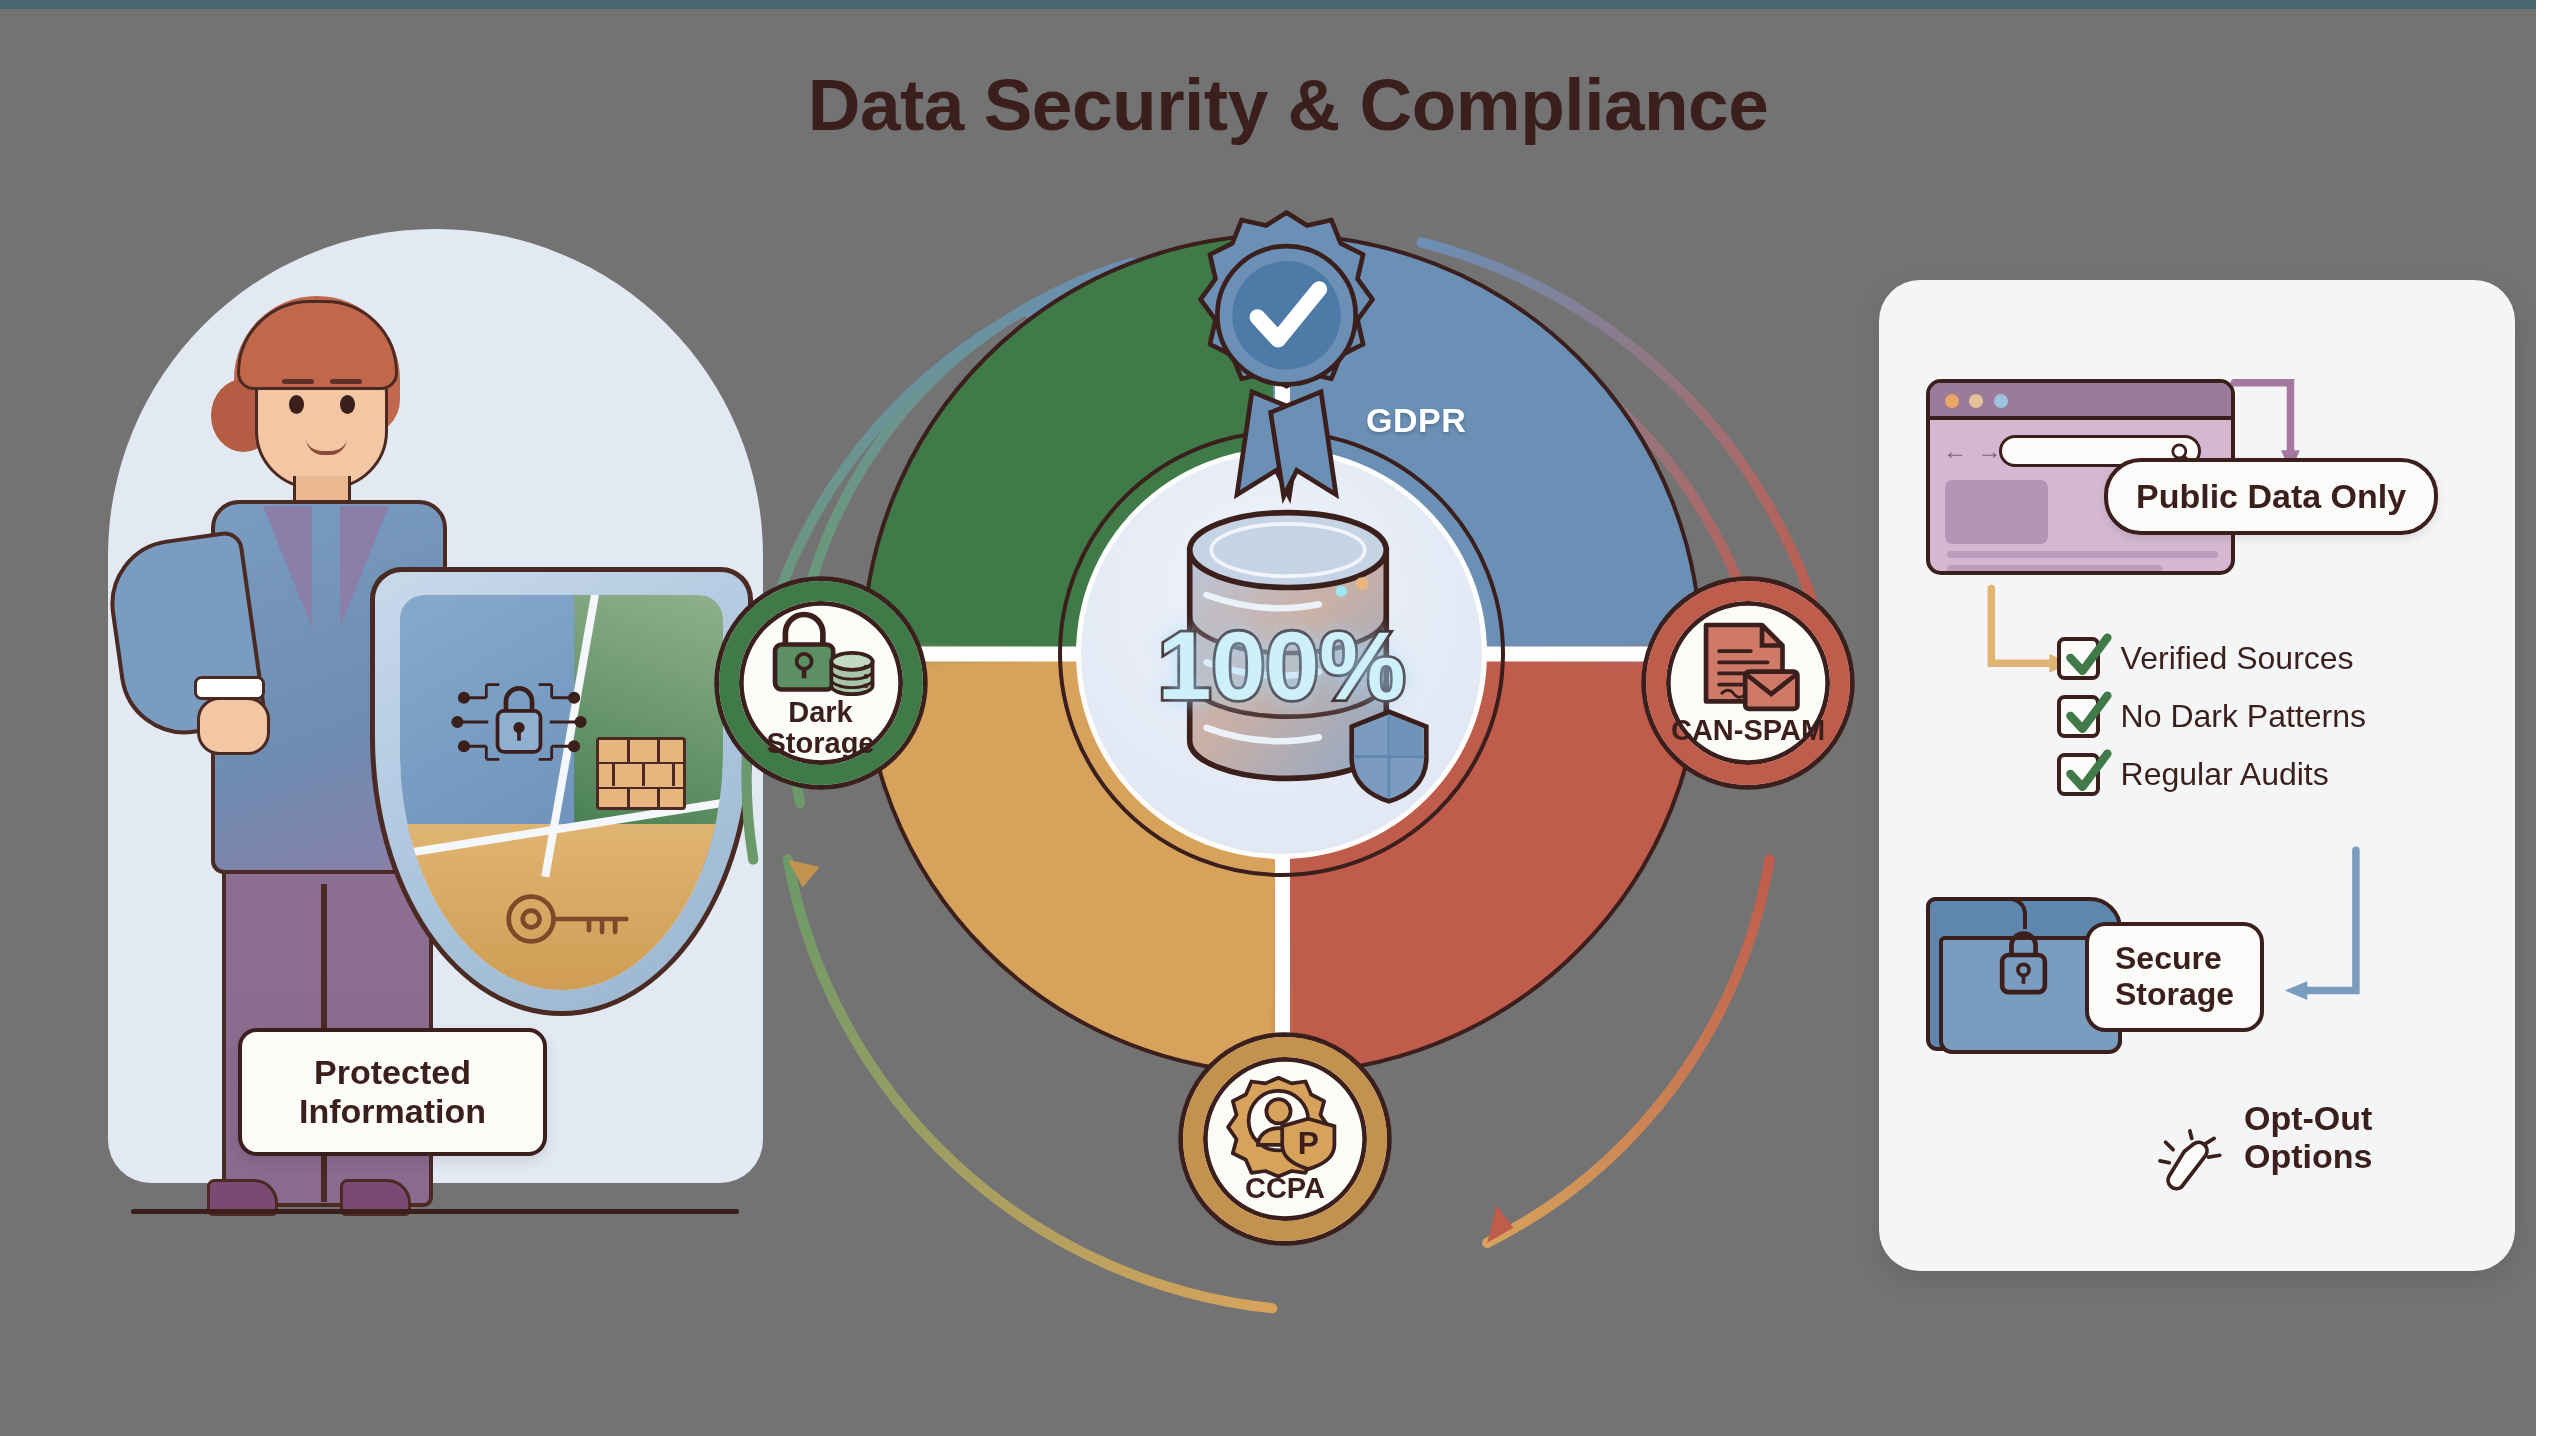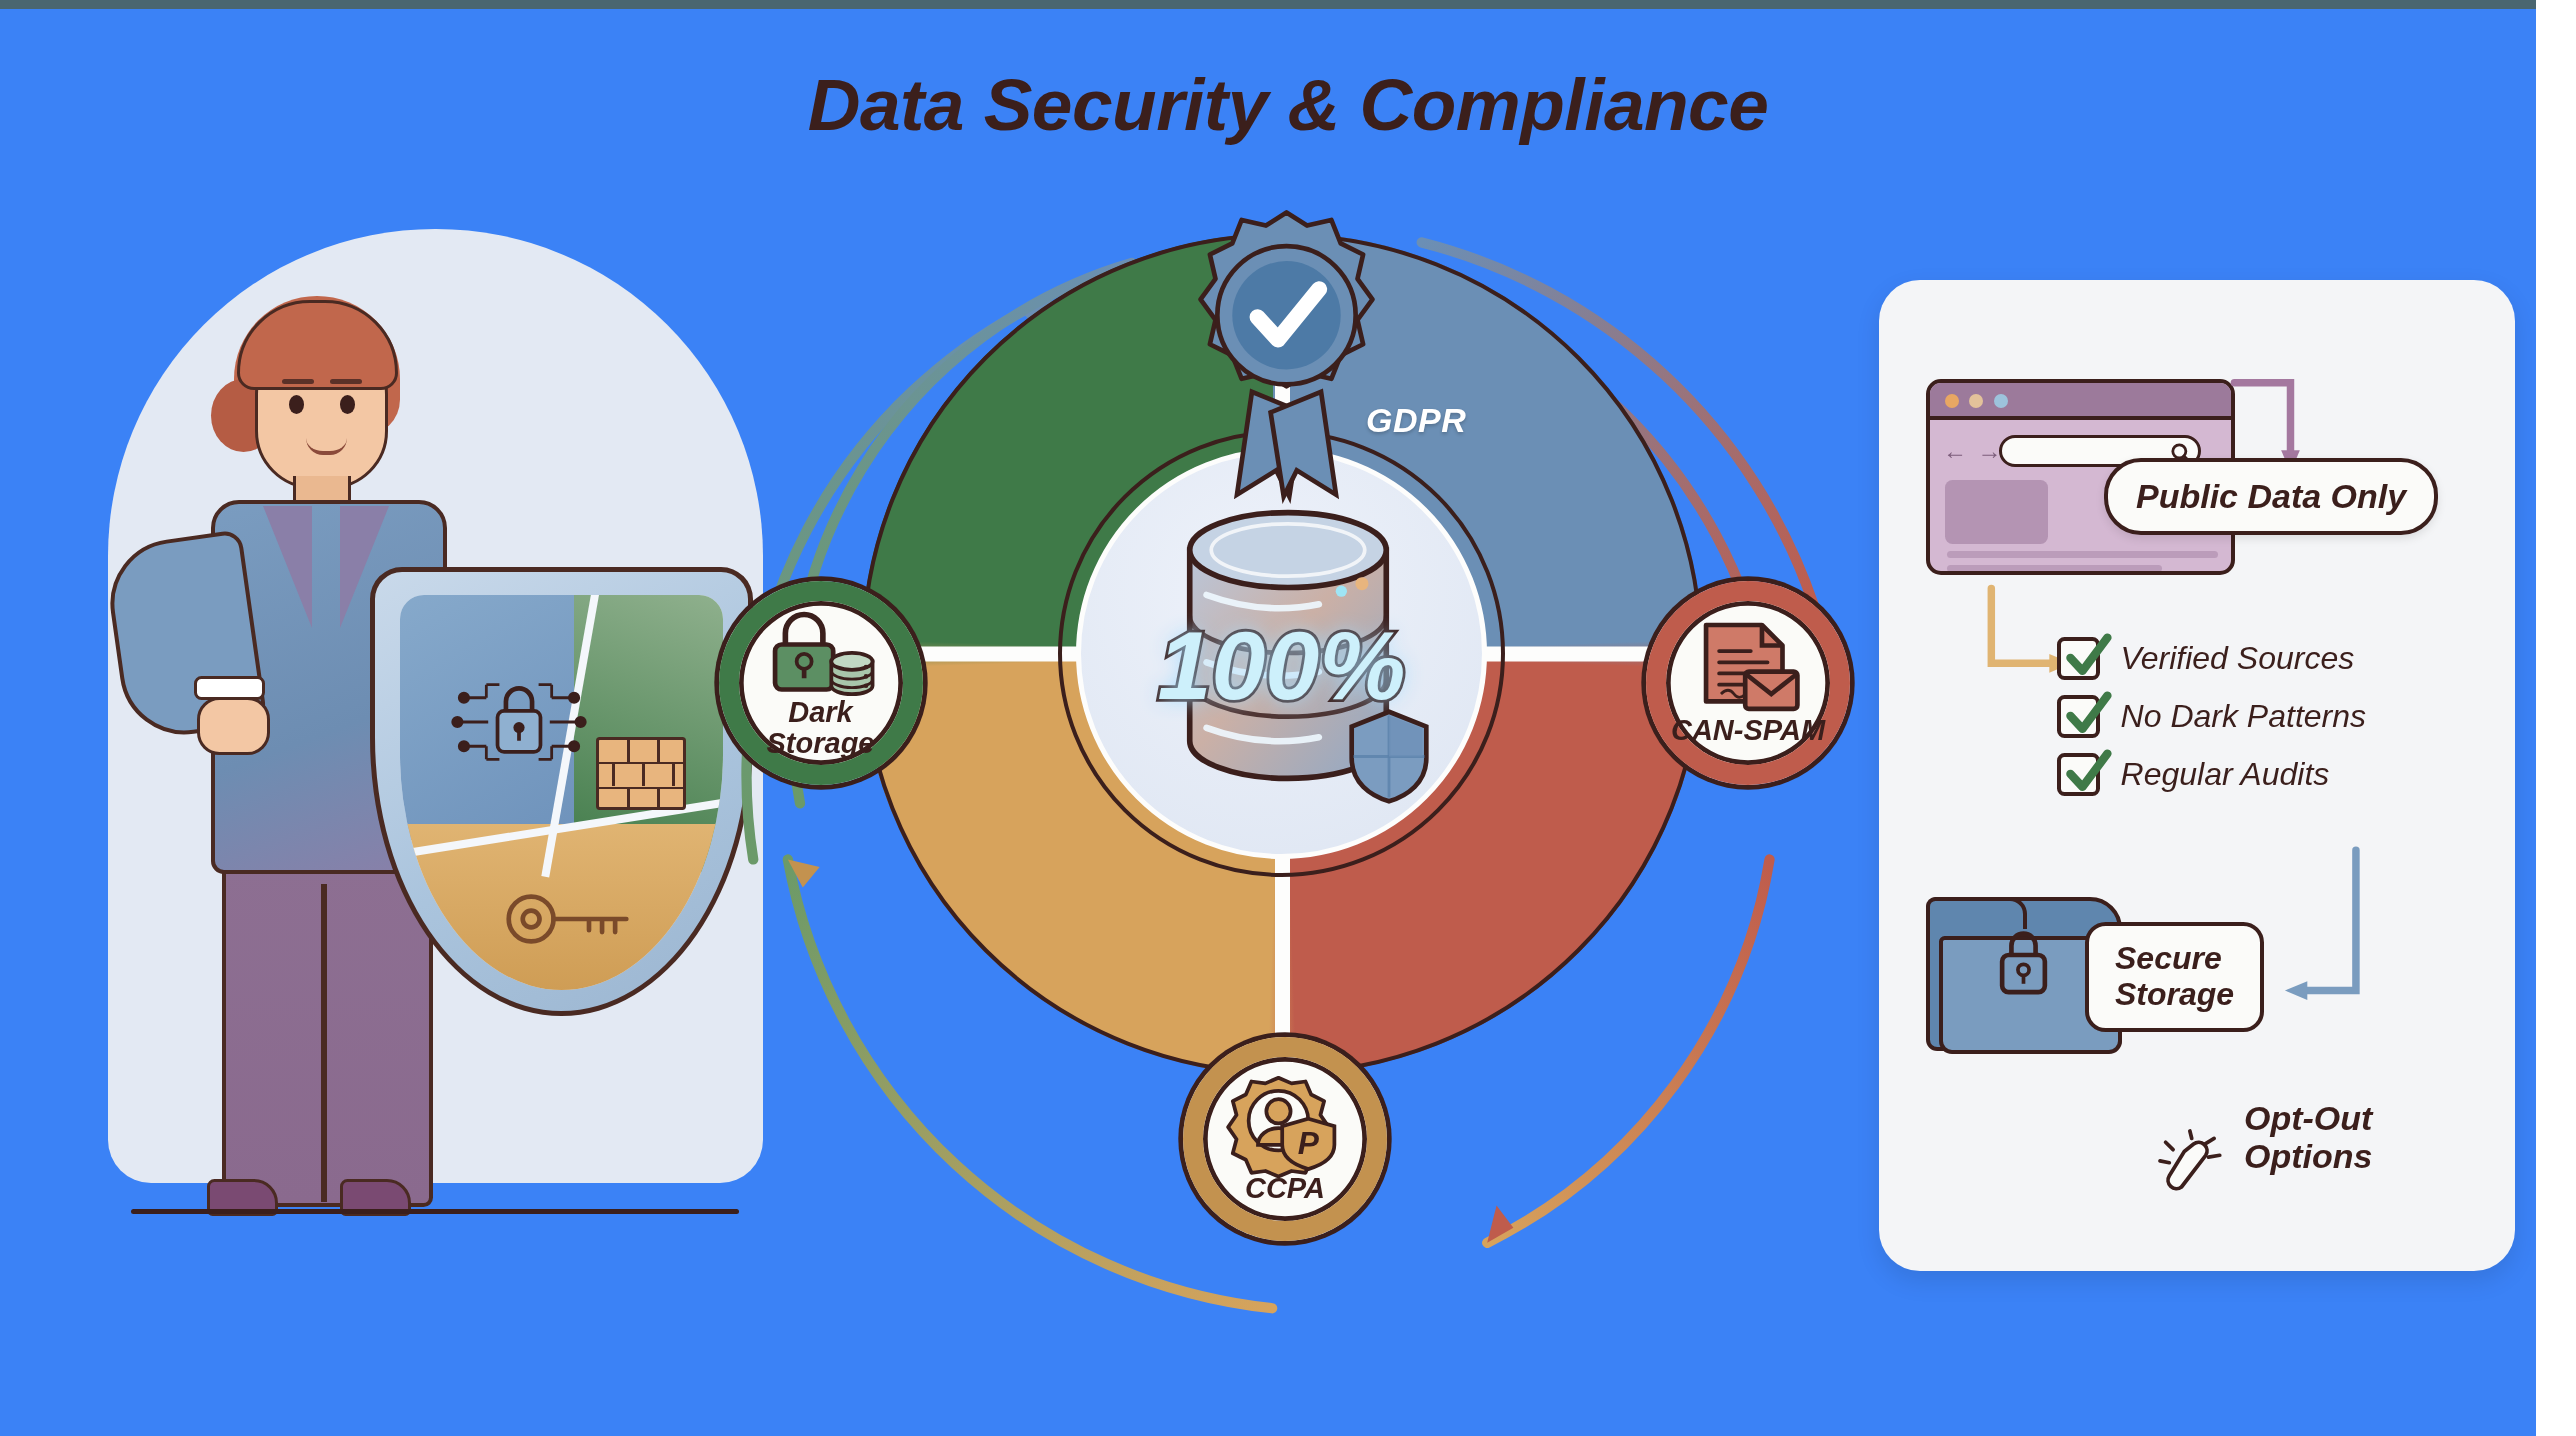--- a/index.html
+++ b/index.html
@@ -5,23 +5,22 @@
   * { box-sizing: border-box; margin: 0; padding: 0; }
   html, body {
     width: 2576px; height: 1436px;
     font-family: "Liberation Sans", sans-serif;
     background: #ffffff;
     overflow: hidden;
   }
   #canvas {
     position: relative;
     width: 2536px; height: 1436px;
-    background: #3b82f6;
+    background: #737373;
     border-top: 9.4px solid #4a6670;
-    font-style: italic;
   }
 
   
   #page-title {
     position: absolute; top: 54px; left: 0; width: 2576px;
     text-align: center;
     font-size: 73px; font-weight: 700; letter-spacing: -0.5px;
     color: #3b1f1c;
   }
 
@@ -331,20 +330,24 @@
             <circle cx="28" cy="32" r="9" fill="none" stroke="#7a4a2a" stroke-width="5"></circle>
             <path d="M52 32 H130 M118 32 V46 M104 32 V46 M90 32 V44" stroke="#7a4a2a" stroke-width="5" fill="none" stroke-linecap="round"></path>
           </svg>
         </div>
       </div>
     </div>
 
     <div id="ground-line"></div>
   </div>
 
+  <div id="protected-card">
+    <div>Protected</div>
+    <div>Information</div>
+  </div>
 
   <div id="wheel">
 
     <svg style="position:absolute;left:0;top:0;" width="1141" height="1150" viewBox="0 0 1220 1230">
       <defs>
         <linearGradient id="gGB" x1="0" y1="1" x2="1" y2="0">
           <stop offset="0%" stop-color="#6b9a68"></stop>
             <stop offset="100%" stop-color="#6b8fb5"></stop>
         </linearGradient>
         <linearGradient id="gBR" x1="0" y1="0" x2="1" y2="1">

